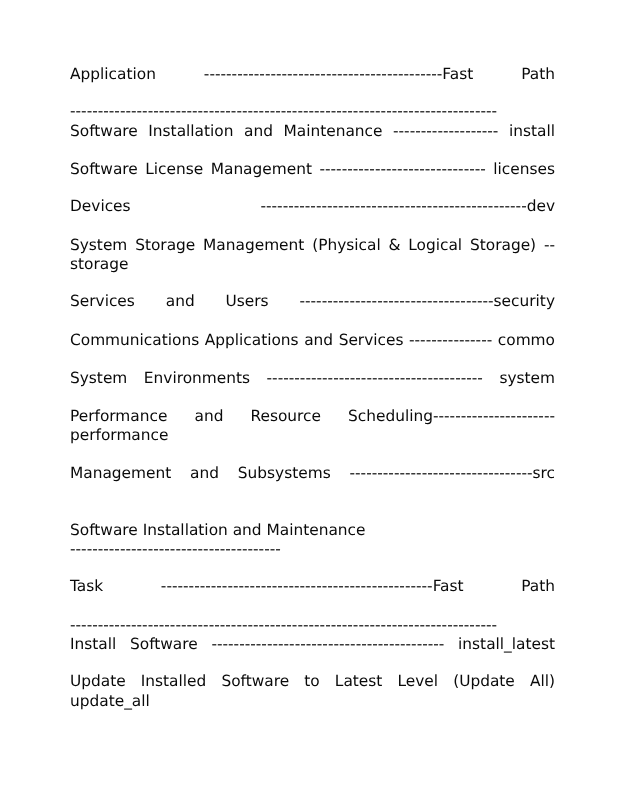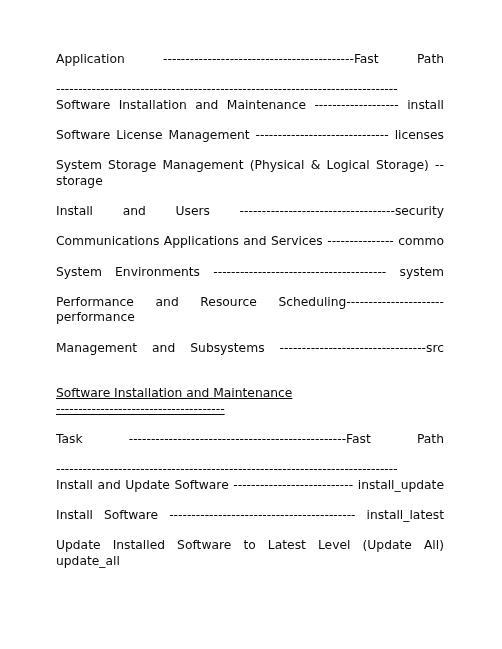--- a/index.html
+++ b/index.html
@@ -66,41 +66,40 @@
     height: 15.2px;
     line-height: 15.2px;
     font-size: 12.3px;
   }
   .blank::before { content: "\00a0"; }
 
   .plain {
     margin: 0;
     padding: 0;
     text-align: left;
-    text-decoration: underline;
   }
 </style>
 </head>
 <body>
 
 <div class="page">
   <div class="text-block" id="text-block">
       <div class="entry">Application -------------------------------------------Fast Path</div>
       <div class="rule">-----------------------------------------------------------------------------</div>
       <div class="entry">Software Installation and Maintenance ------------------- install</div>
       <div class="entry">Software License Management ------------------------------ licenses</div>
+      <div class="entry">Devices ------------------------------------------------dev</div>
       <div class="entry">System Storage Management (Physical &amp; Logical Storage) -- storage</div>
-      <div class="entry">Install and Users -----------------------------------security</div>
+      <div class="entry">Services and Users -----------------------------------security</div>
       <div class="entry">Communications Applications and Services --------------- commo</div>
       <div class="entry">System Environments --------------------------------------- system</div>
       <div class="entry">Performance and Resource Scheduling---------------------- performance</div>
       <div class="entry">Management and Subsystems ---------------------------------src</div>
       <div class="blank"></div>
       <div class="plain">Software Installation and Maintenance</div>
       <div class="plain">--------------------------------------</div>
       <div class="blank"></div>
       <div class="entry">Task -------------------------------------------------Fast Path</div>
       <div class="rule">-----------------------------------------------------------------------------</div>
-      <div class="entry">Install and Update Software --------------------------- install_update</div>
       <div class="entry">Install Software ------------------------------------------ install_latest</div>
       <div class="entry">Update Installed Software to Latest Level (Update All) update_all</div>
     </div>
 </div>
 
 </body></html>

